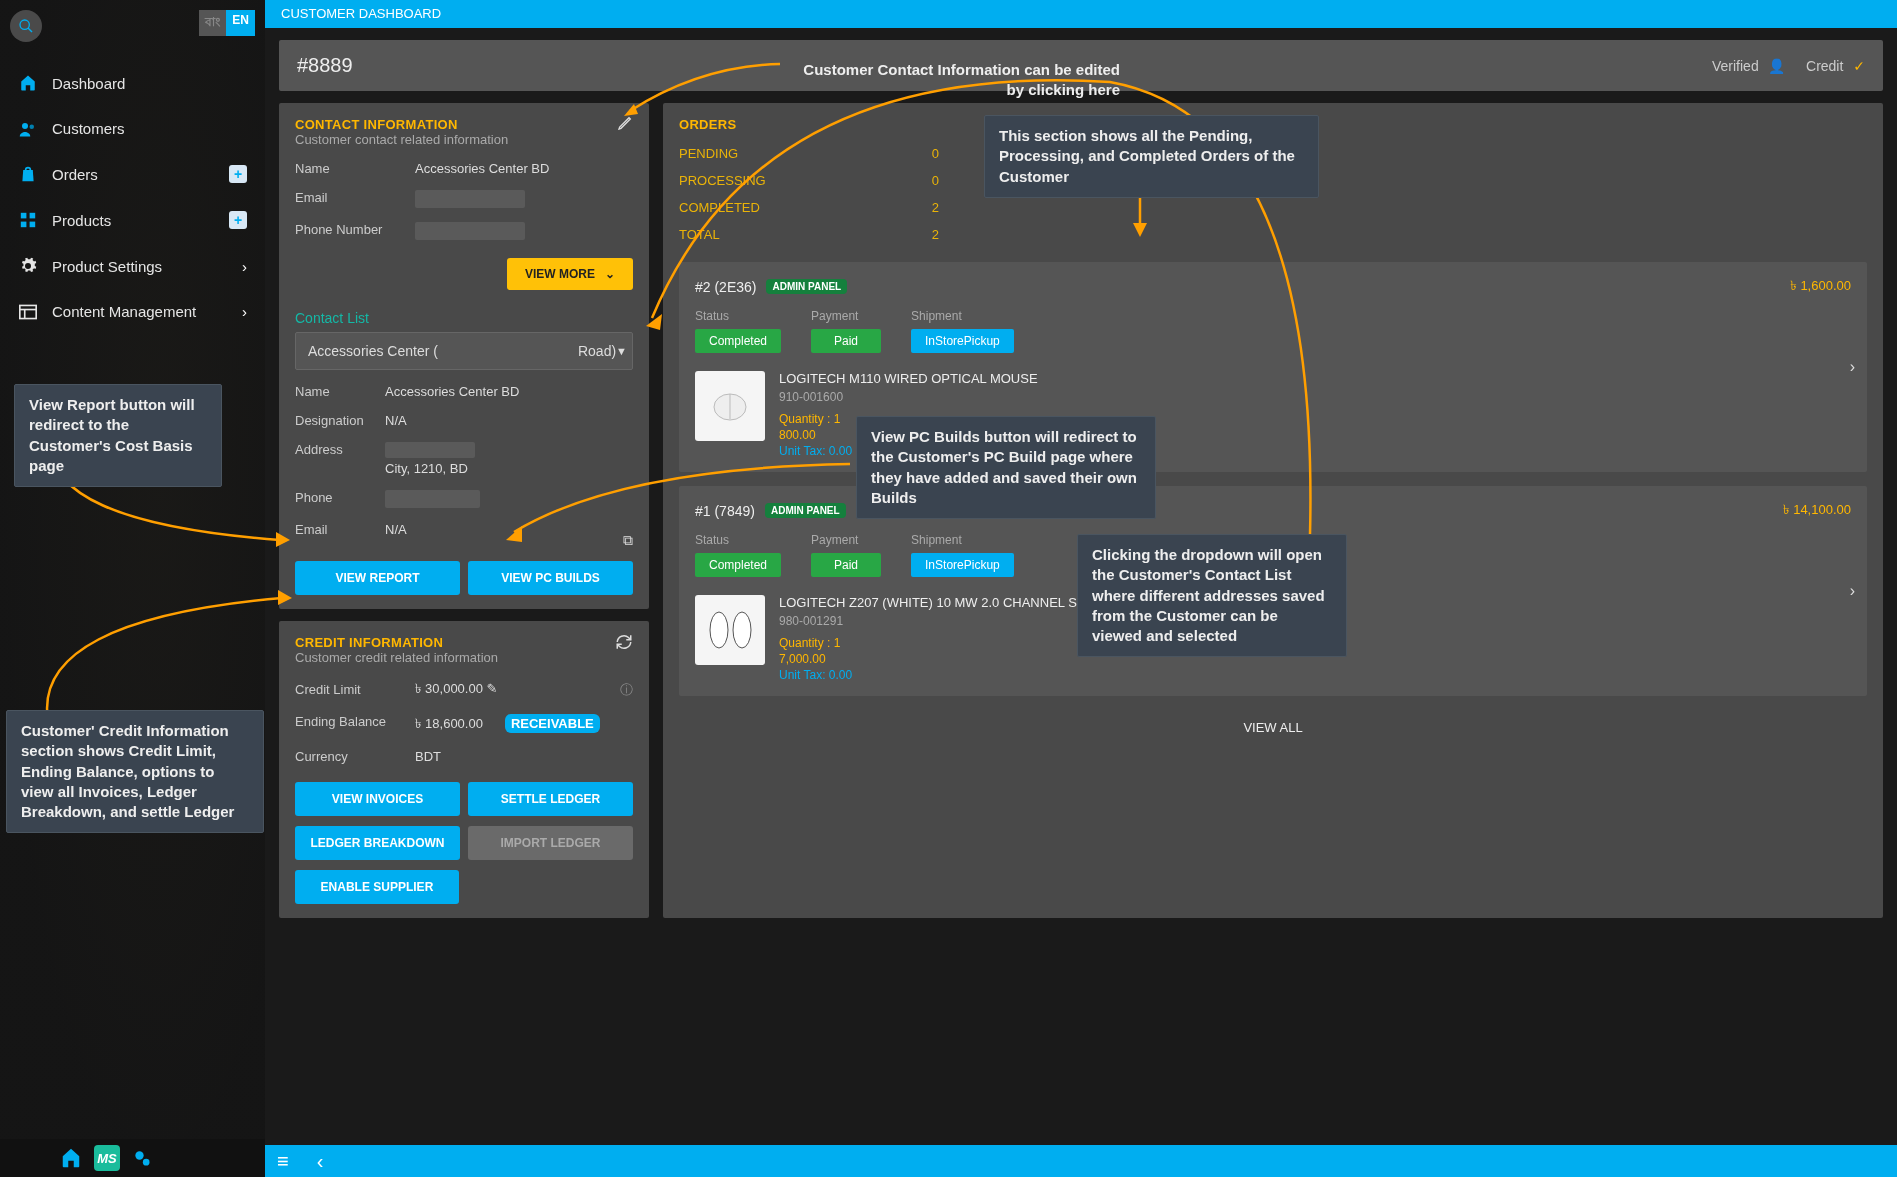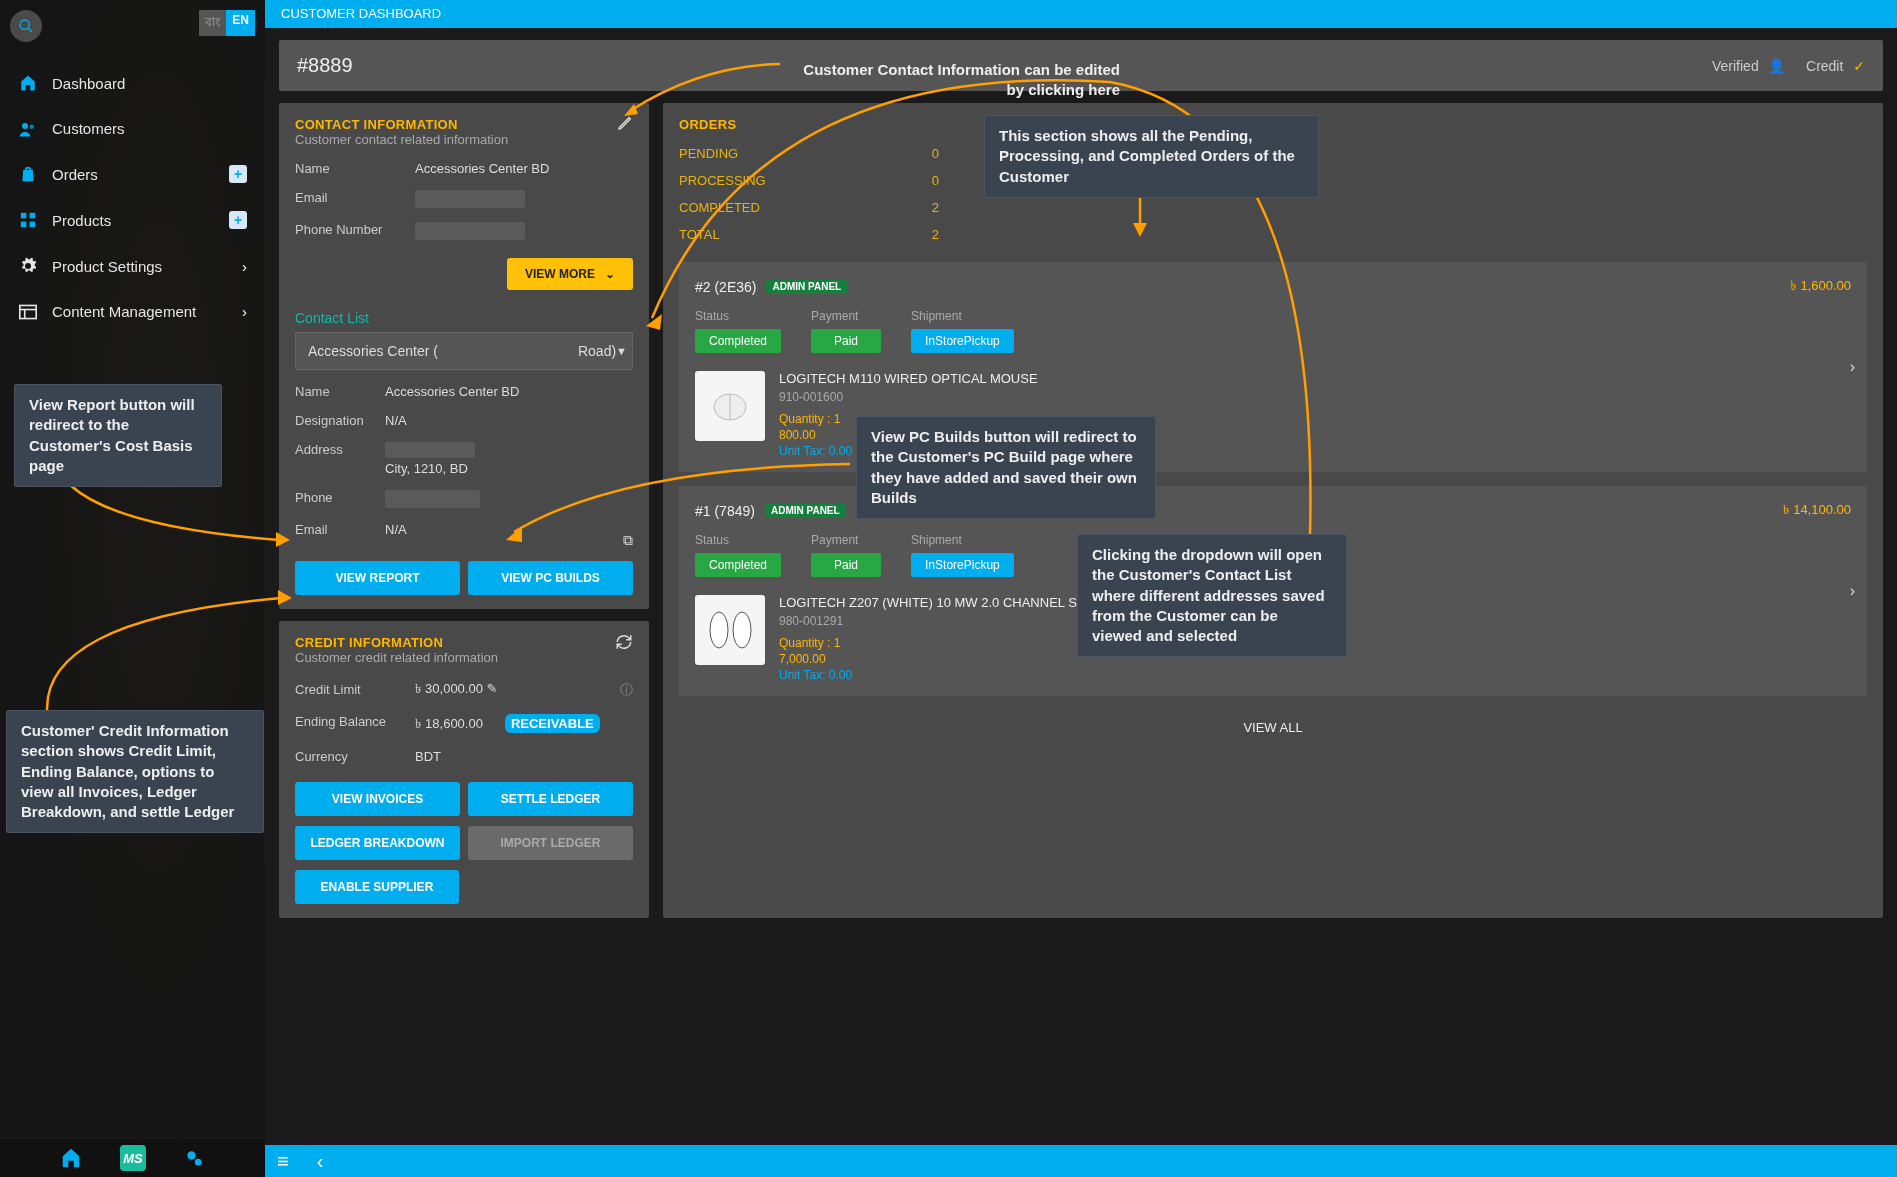--- a/index.html
+++ b/index.html
@@ -83,21 +83,21 @@
 .product-tax { color:#00aef0; margin-top:2px; }
 
 .view-all { text-align:center; color:#eee; font-size:13px; margin-top:24px; cursor:pointer; }
 
 .receivable-tag { background:#00aef0; color:#fff; font-size:13px; padding:2px 6px; border-radius:6px; margin-left:22px; font-weight:bold; }
 
 
 .callout { position:absolute; background:#3a4450; border:1px solid #4a5560; padding:10px 14px; color:#eee; font-size:15px; font-weight:bold; border-radius:2px; max-width:360px; line-height:1.35; z-index:10; }
 
 
-.sidebar-footer { position:absolute; bottom:0; left:0; width:265px; height:38px; background:#111; display:flex; align-items:center; padding:0 60px; gap:38px; }
+.sidebar-footer { position:absolute; bottom:0; left:0; width:265px; height:38px; background:#111; display:flex; align-items:center; padding:0 60px; gap:12px; }
 .sidebar-footer .sf-icon { color:#00aef0; font-size:18px; }
 .sf-ms { background:#1abc9c; color:#fff; width:26px; height:26px; border-radius:4px; display:flex; align-items:center; justify-content:center; font-size:13px; font-weight:bold; font-style:italic; }
 .bottombar { position:absolute; left:265px; bottom:0; right:0; height:32px; background:#00aef0; display:flex; align-items:center; padding:0 12px; gap:28px; color:#fff; }
 
 svg { display:block; }
 .svg-arrow { position:absolute; pointer-events:none; z-index:9; }
 </style>
 </head>
 <body>
 

